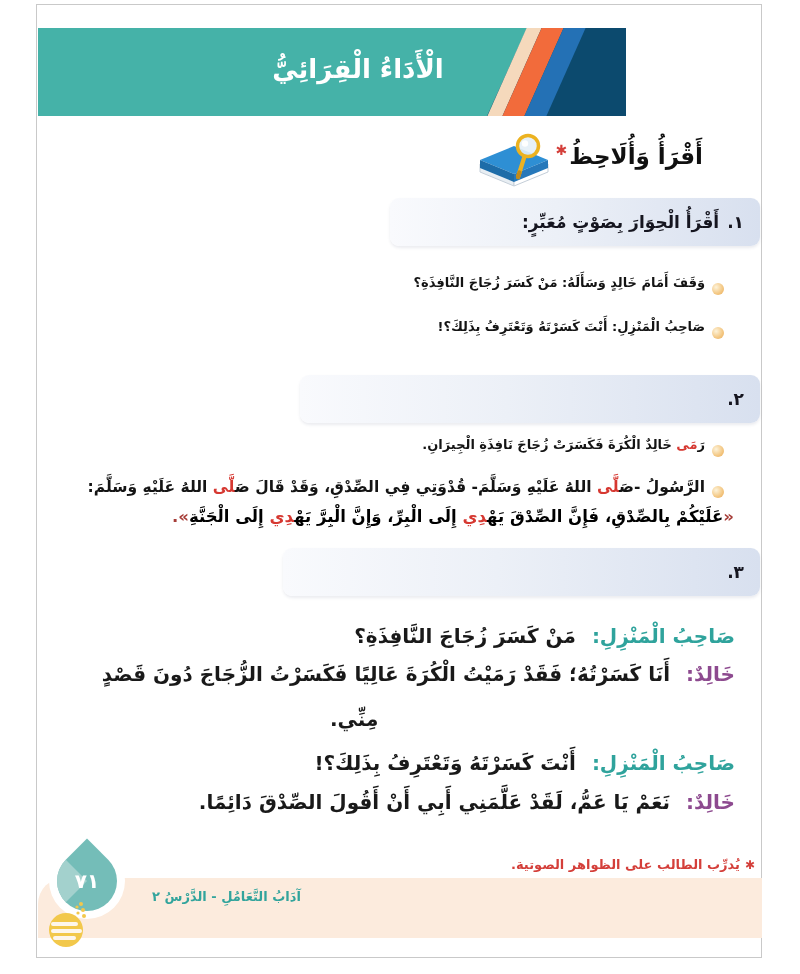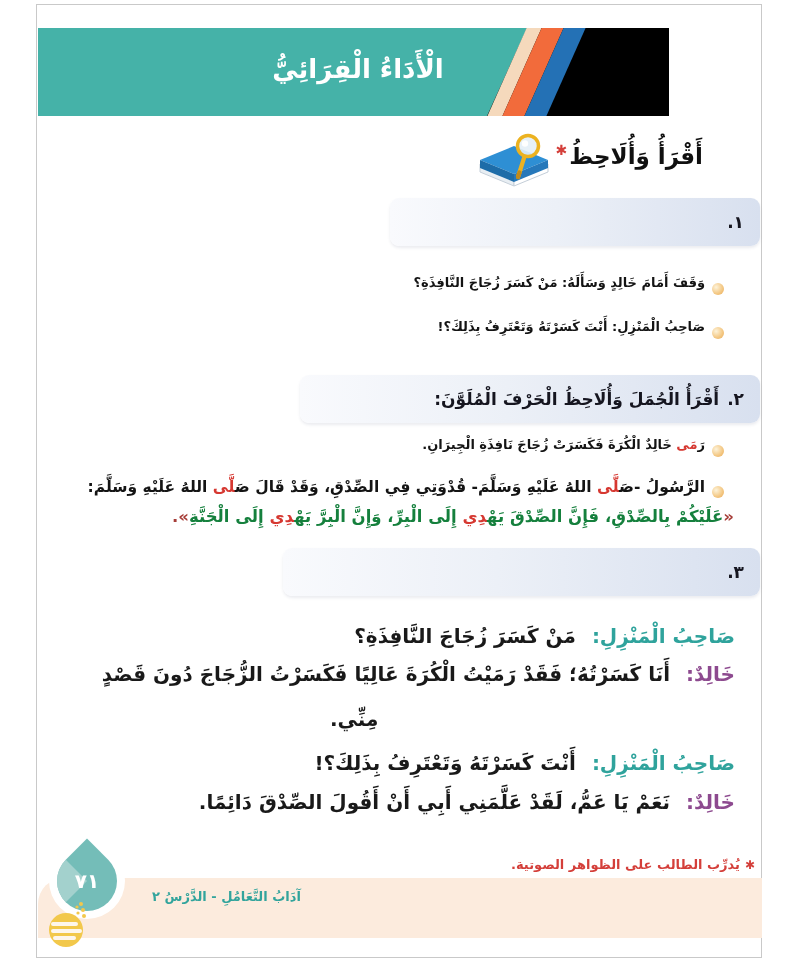--- a/index.html
+++ b/index.html
@@ -4,21 +4,21 @@
 <style>
   html,body{margin:0;padding:0;}
   body{
     width:800px;height:974px;position:relative;background:#ffffff;
     font-family:"DejaVu Sans",sans-serif;overflow:hidden;
   }
   .frame{position:absolute;left:36px;top:4px;width:726px;height:954px;
     border:1px solid #c9c9c9;background:#fff;box-sizing:border-box;}
   
   .banner{position:absolute;left:38px;top:28px;width:588px;height:88px;
-    background:#000000;overflow:hidden;padding-left:43px;}
+    background:#0c4a6e;overflow:hidden;}
   .banner .teal{position:absolute;inset:0;background:#45b2a8;
     clip-path:polygon(0 0,489px 0,449px 100%,0 100%);}
   .stripe{position:absolute;top:-6px;bottom:-6px;transform:skewX(-24deg);}
   .stripe.cream{left:469px;width:15px;background:#f5d9bc;}
   .stripe.orange{left:484px;width:22px;background:#f26b3b;}
   .stripe.blue{left:506px;width:22px;background:#2471b5;}
   .banner-title{position:absolute;left:220px;top:26px;width:200px;text-align:center;
     color:#ffffff;font-size:26px;font-weight:bold;}
   
   .sec-head{position:absolute;top:142px;right:97px;font-size:23px;font-weight:bold;
@@ -35,21 +35,21 @@
   #bar3{top:548px;left:283px;}
   .bar .num{margin-left:8px;}
   
   .bullet{position:absolute;width:12px;height:12px;border-radius:50%;right:76px;
     background:radial-gradient(circle at 35% 35%,#fdf3da,#f4ca88 55%,#eaa952);}
   .bl{position:absolute;right:95px;font-weight:bold;color:#141414;font-size:13px;
     direction:rtl;white-space:nowrap;}
   .hadith{position:absolute;right:66px;top:507px;font-size:16.5px;font-weight:bold;
     direction:rtl;white-space:nowrap;}
   .seg.red{color:#d63831;}
-  .seg.blue{color:#15803d;text-align:right;}
+  .seg.blue{color:#000000;text-align:right;}
   .seg.maroon{color:#a63d38;}
   
   .dlg{position:absolute;right:65px;font-size:20px;font-weight:bold;color:#191919;
     direction:rtl;white-space:nowrap;}
   .spk{margin-left:16px;}
   .spk-teal{color:#2fa39c;}
   .spk-purple{color:#8d4a8f;}
   .dlg-cont{position:absolute;left:330px;top:707px;width:130px;text-align:left;
     font-size:20px;font-weight:bold;color:#191919;direction:rtl;}
   
@@ -93,24 +93,24 @@
   <polygon points="10,28 10,36 44,50 44,42" fill="#1d6ca8"></polygon>
   <polygon points="78,28 78,36 44,50 44,42" fill="#2678ba"></polygon>
   <circle cx="58" cy="14" r="10.5" fill="#e4f0f7" fill-opacity="0.9" stroke="#ecb220" stroke-width="3.5"></circle>
   <circle cx="55" cy="11.5" r="3.2" fill="#ffffff" opacity="0.95"></circle>
   <line x1="54.5" y1="24.5" x2="48" y2="45" stroke="#ecb220" stroke-width="4.2" stroke-linecap="round"></line>
   <line x1="49.5" y1="40.5" x2="48" y2="45" stroke="#c08a1c" stroke-width="4.2" stroke-linecap="round"></line>
 </svg>
 
 <div class="bar" id="bar1">
   <span class="num">١.</span>
+  <span>أَقْرَأُ الْحِوَارَ بِصَوْتٍ مُعَبِّرٍ:</span>
 </div>
 <div class="bar" id="bar2">
   <span class="num">٢.</span>
-  <span>أَقْرَأُ الْجُمَلَ وَأُلَاحِظُ الْحَرْفَ الْمُلَوَّنَ:</span>
 </div>
 <div class="bar" id="bar3">
   <span class="num">٣.</span>
 </div>
 
 <span class="bullet" style="top:283px"></span>
 <div class="bl" style="top:275px">وَقَفَ أَمَامَ خَالِدٍ وَسَأَلَهُ: مَنْ كَسَرَ زُجَاجَ النَّافِذَةِ؟</div>
 <span class="bullet" style="top:327px"></span>
 <div class="bl" style="top:319px">صَاحِبُ الْمَنْزِلِ: أَنْتَ كَسَرْتَهُ وَتَعْتَرِفُ بِذَلِكَ؟!</div>
 

